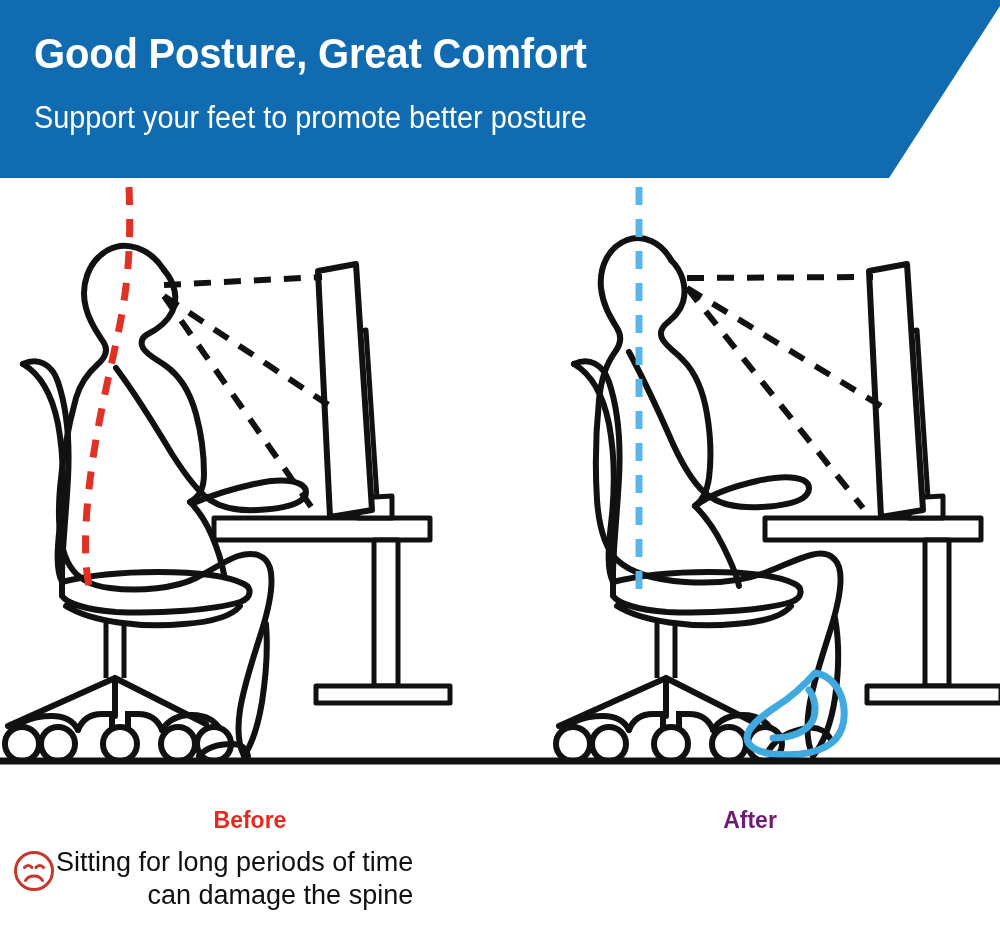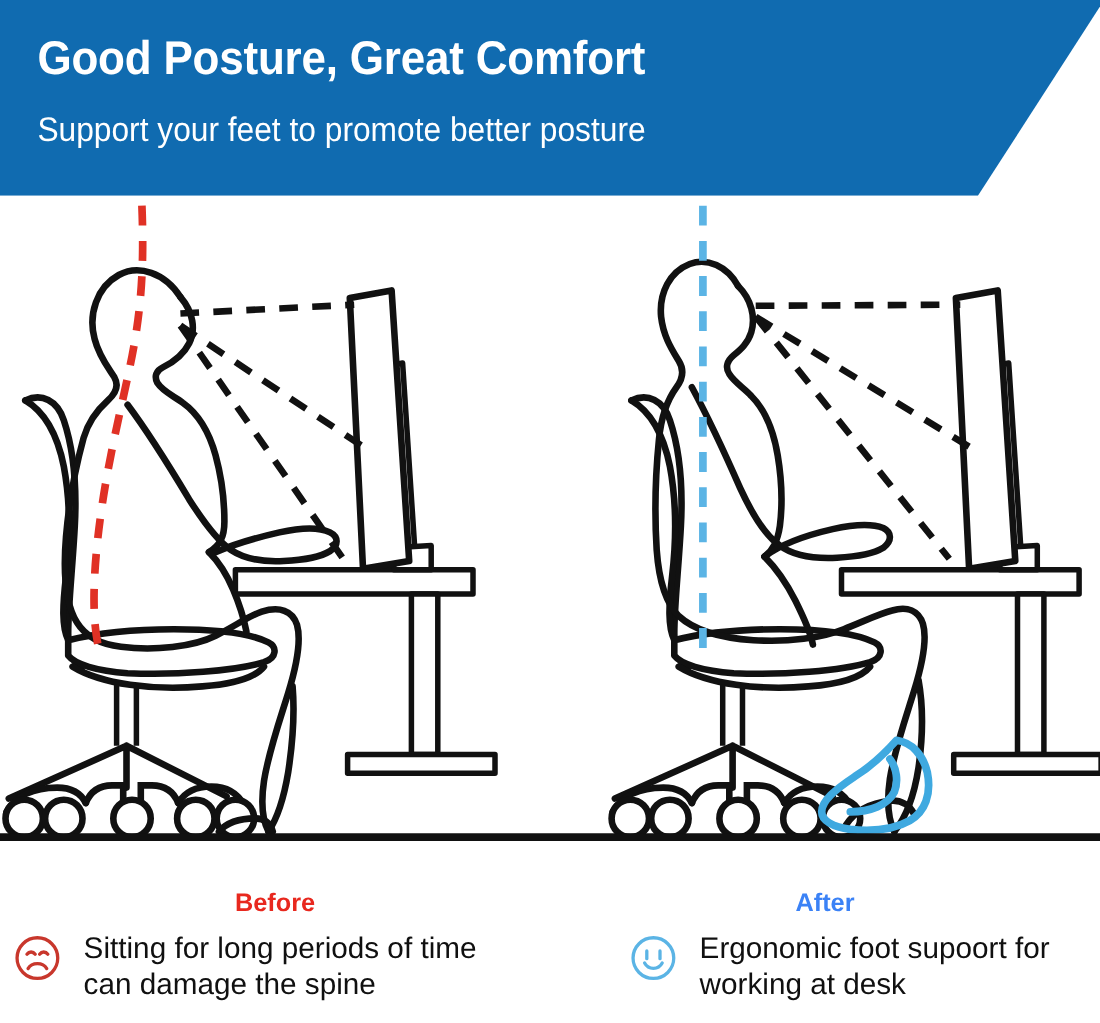--- a/index.html
+++ b/index.html
@@ -80,28 +80,29 @@
 
   .caption-head {
     text-align: center;
     font-size: 23px;
     font-weight: bold;
     margin: 0;
     padding: 16px 0 0 0;
     line-height: 28px;
   }
   #head-before { color: #E8281E; }
-  #head-after  { color: #3b82f6; }
+  #head-after  { color: #701a75; }
 
   .caption-body {
     position: absolute;
     top: 56px;
     display: flex;
     align-items: flex-start;
-    gap: 20px;
+    gap: 0;
+    text-align: right;
   }
   #body-before { left: 12px; }
   #body-after  { left: 72px; }
 
   .face-icon { flex: 0 0 auto; margin-top: 3px; }
   .caption-text {
     font-size: 27px;
     line-height: 33px;
     color: #101010;
     white-space: pre-line;
@@ -321,27 +322,17 @@
           <path d="M24 18.5 C 26 15.8, 29.5 15.8, 31.5 18.5" fill="none" stroke="#C8372C" stroke-width="3" stroke-linecap="round"></path>
           <path d="M13.5 31.5 C 17 25.5, 27 25.5, 30.5 31.5" fill="none" stroke="#C8372C" stroke-width="3" stroke-linecap="round"></path>
         </svg>
         <div class="caption-text">Sitting for long periods of time
 can damage the spine</div>
       </div>
     </div>
 
     <div class="caption-col" id="col-after">
       <div class="caption-head" id="head-after">After</div>
-      <div class="caption-body" id="body-after">
-        <svg class="face-icon" width="44" height="44" viewBox="0 0 44 44">
-          <circle cx="22" cy="22" r="18.5" fill="none" stroke="#5BB4E5" stroke-width="3"></circle>
-          <line x1="16" y1="15.5" x2="16" y2="22.5" stroke="#5BB4E5" stroke-width="3" stroke-linecap="round"></line>
-          <line x1="28" y1="15.5" x2="28" y2="22.5" stroke="#5BB4E5" stroke-width="3" stroke-linecap="round"></line>
-          <path d="M14 26.5 C 17.5 33, 26.5 33, 30 26.5" fill="none" stroke="#5BB4E5" stroke-width="3" stroke-linecap="round"></path>
-        </svg>
-        <div class="caption-text">Ergonomic foot supoort for
-working at desk</div>
-      </div>
     </div>
 
   </div>
 
 </div>
 
 </body></html>

